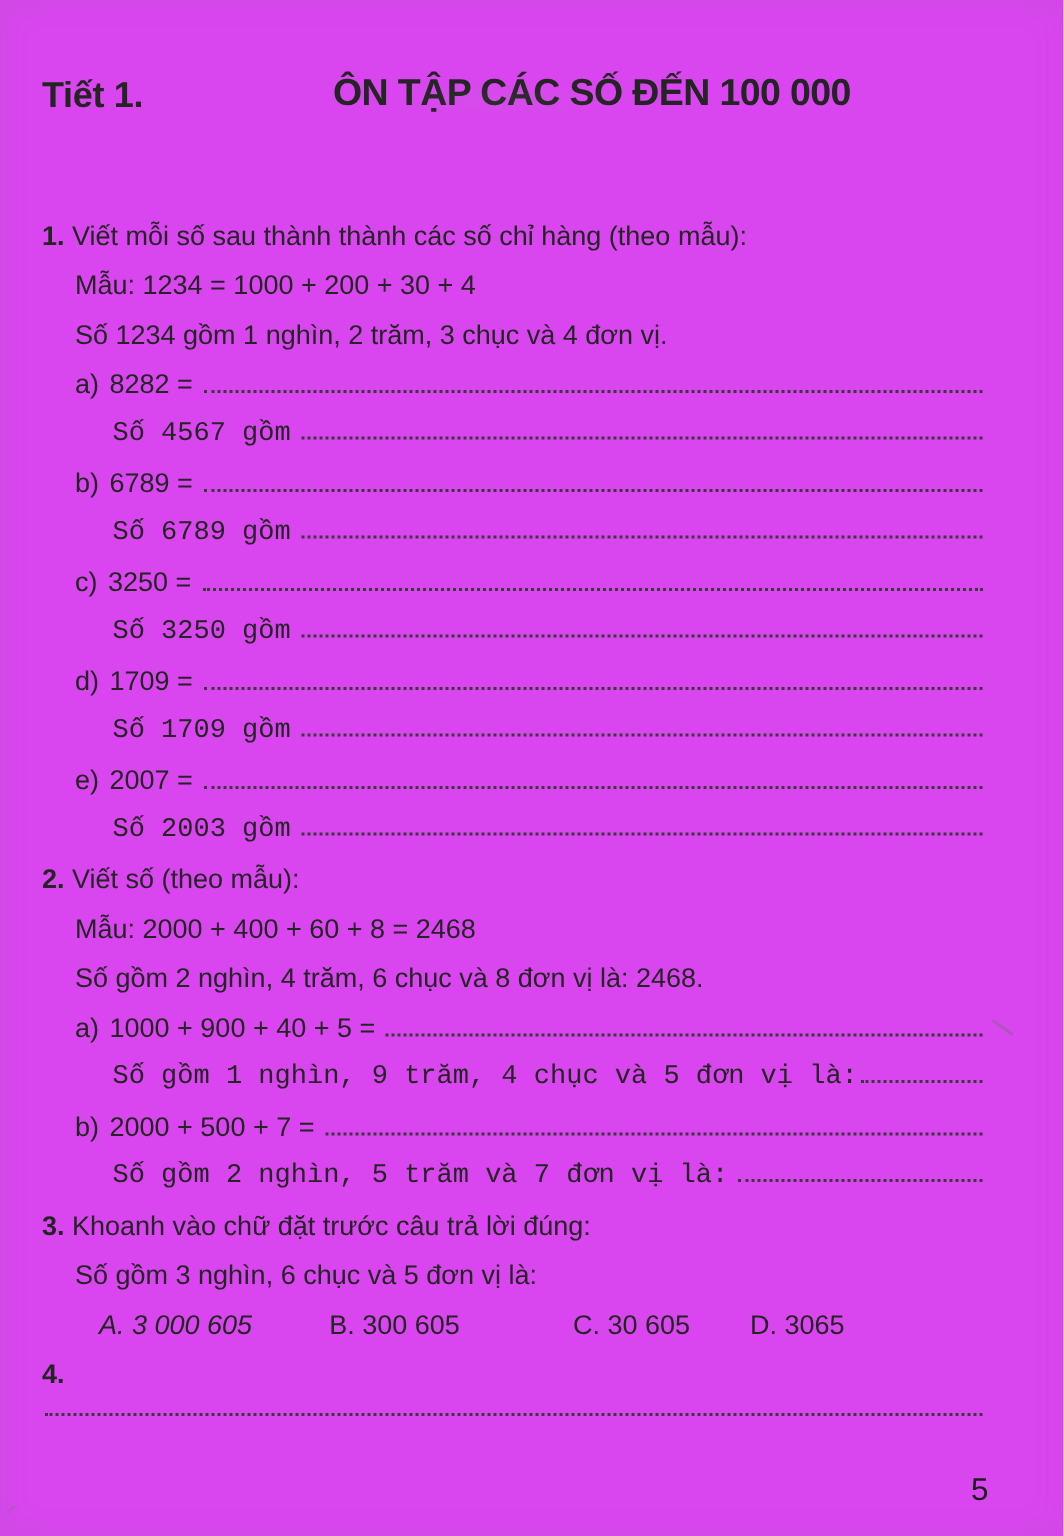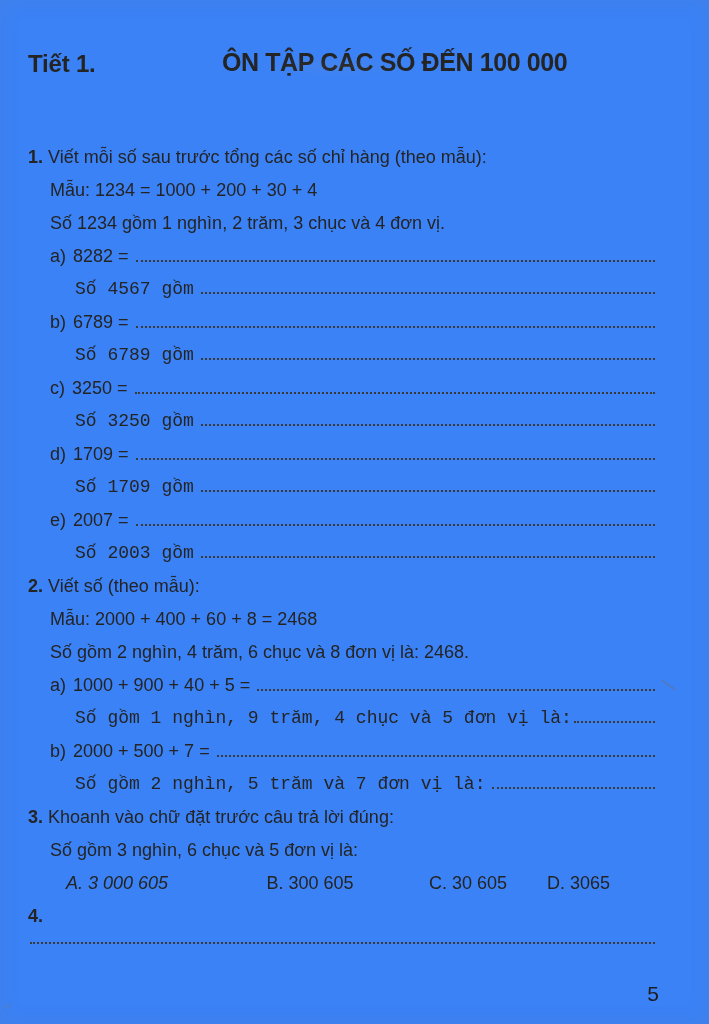--- a/index.html
+++ b/index.html
@@ -1,19 +1,19 @@
 <!DOCTYPE html>
 <html><head>
 <meta charset="utf-8">
 <style>
   html,body { margin:0; padding:0; background:#ffffff; }
   .page {
     position:relative;
     width:709px; height:1024px;
-    background:#3b82f6;
+    background:#d946ef;
     font-family:"Liberation Sans","DejaVu Sans",sans-serif;
     color:#242424;
     overflow:hidden;
     box-shadow: inset 0 0 22px rgba(110,110,110,0.10);
   }
   
   .header { position:absolute; top:0; left:0; right:0; height:110px; }
   .lesson-label {
     position:absolute; left:28px; top:50px;
     font-size:24px; font-weight:bold; letter-spacing:-0.2px;
@@ -42,21 +42,21 @@
     border-bottom:2.5px dotted #3a3a3a;
     margin-left:7px;
   }
   .dots.tight { margin-left:2px; }
   .full-line { margin-top:9px; }
   .full-line .dots { margin-left:2px; }
   
   .options { display:flex; }
   .opt { display:inline-block; }
   .opt-0 { width:134px;font-style:italic; }
-  .opt-1 { width:158px;margin-left:47px; }
+  .opt-1 { width:158px; }
   .opt-2 { width:158px; }
   
   .page-num {
     position:absolute; right:50px; bottom:18px;
     font-size:21px; color:#1d1d1d;
   }
   
   .scratch-1 {
     position:absolute; right:32px; top:684px;
     width:17px; height:2px; background:rgba(110,110,110,0.38);
@@ -80,21 +80,21 @@
   <div class="header">
     <div class="lesson-label">Tiết 1.</div>
     <div class="page-title">ÔN TẬP CÁC SỐ ĐẾN 100 000</div>
     <div class="smudge"></div>
   </div>
 
   <div class="content">
 
     <div class="line">
       <span class="ex-num">1.</span>
-      <span>Viết mỗi số sau trước tổng các số chỉ hàng (theo mẫu):</span>
+      <span>Viết mỗi số sau thành thành các số chỉ hàng (theo mẫu):</span>
     </div>
     <div class="line indent-a">
       <span>Mẫu: 1234 = 1000 + 200 + 30 + 4</span>
     </div>
     <div class="line indent-a">
       <span>Số 1234 gồm 1 nghìn, 2 trăm, 3 chục và 4 đơn vị.</span>
     </div>
 
     <div class="line indent-a">
       <span class="lbl">a)</span>

